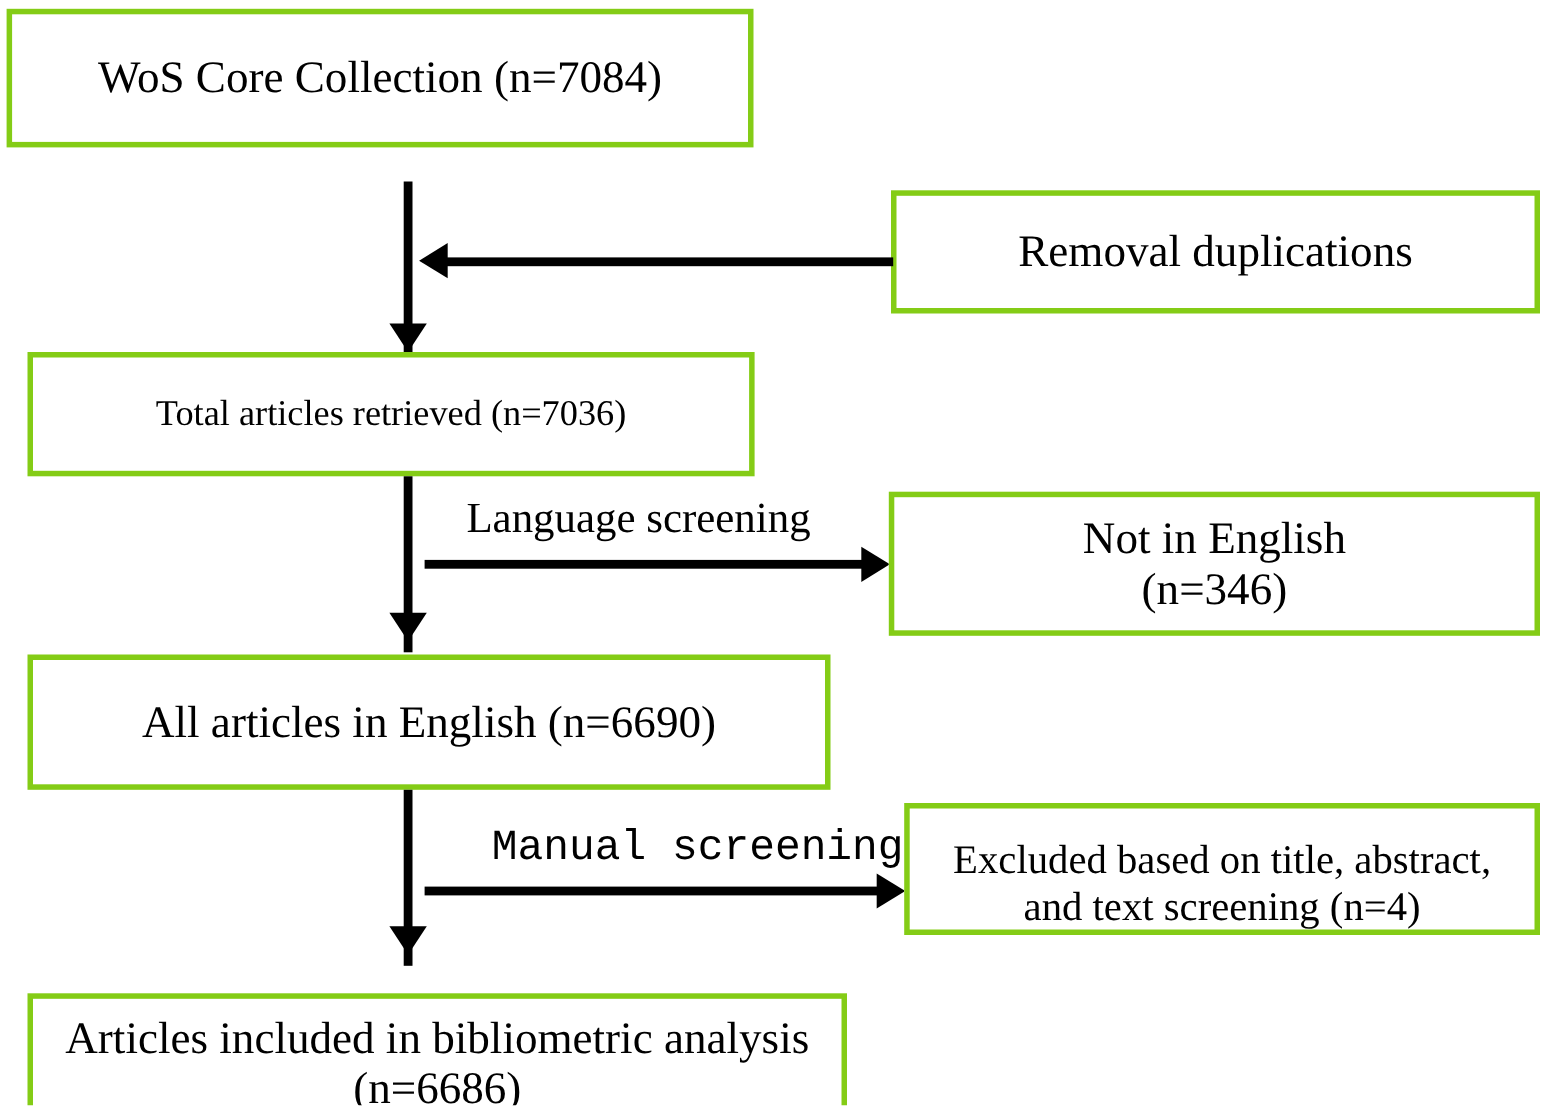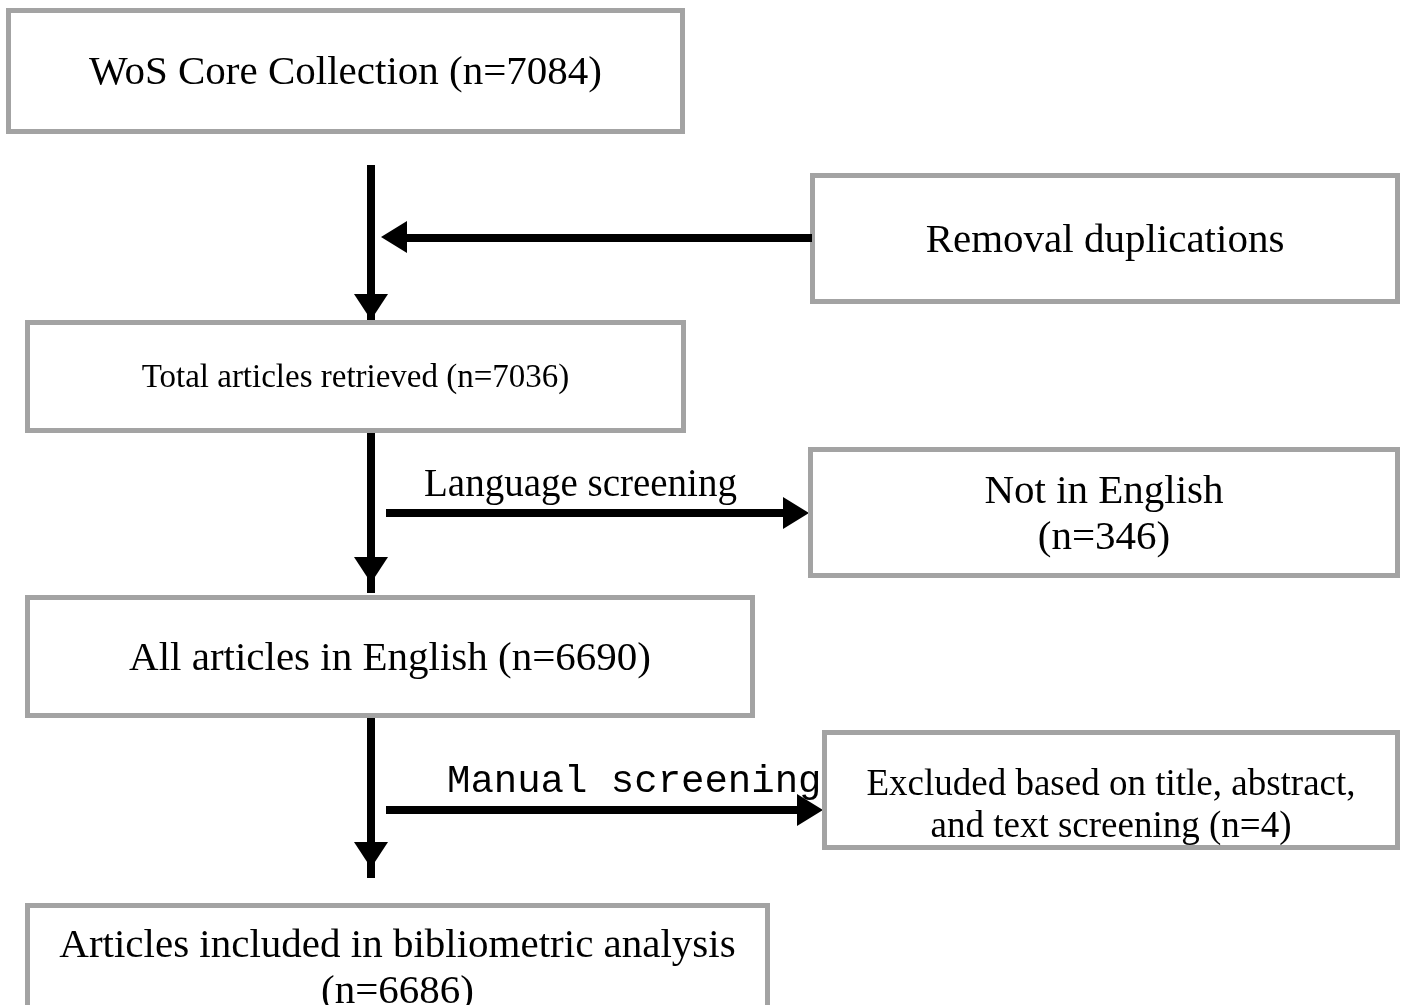--- a/index.html
+++ b/index.html
@@ -12,39 +12,39 @@
     width: 1418px;
     height: 1005px;
     background: #ffffff;
     overflow: hidden;
     font-family: "Liberation Serif", "DejaVu Serif", serif;
     color: #000000;
   }
   .box {
     position: absolute;
     box-sizing: border-box;
-    border: 5px solid #a3a3a3;
+    border: 5px solid #84cc16;
     background: #ffffff;
     display: flex;
     align-items: center;
     justify-content: center;
     text-align: center;
     line-height: 1.12;
     color: #000000;
     font-family: Liberation Serif, serif;
   }
   .box .txt {
     display: block;
     width: 100%;
     white-space: pre-line;
   }
 
   
   #box-wos          { left: 6px;   top: 8px;   width: 679px; height: 126px; font-size: 41px; }
-  #box-removal      { left: 810px; top: 173px; width: 590px; height: 131px; font-size: 41px; }
+  #box-removal      { left: 810px; top: 173px; width: 590px; height: 112px; font-size: 41px; }
   #box-total        { left: 25px;  top: 320px; width: 661px; height: 113px; font-size: 33px; }
   #box-notenglish   { left: 808px; top: 447px; width: 592px; height: 131px; font-size: 41px; }
   #box-english      { left: 25px;  top: 595px; width: 730px; height: 123px; font-size: 41px; }
   #box-excluded     { left: 822px; top: 730px; width: 578px; height: 120px; font-size: 37px; align-items: flex-end; }
   #box-included     { left: 25px;  top: 875px; width: 745px; height: 128px; font-size: 41px; margin-top: 28px; }
 
   
   .vline {
     position: absolute;
     width: 8px;
@@ -99,21 +99,20 @@
   #hline-man    { left: 386px; top: 806px; width: 414px; }
   #arrowhead-man{ left: 797px; top: 794px; }
 
   
   .edge-label {
     position: absolute;
     font-size: 39px;
     line-height: 1;
     white-space: nowrap;
     color: #000000;
-    margin-top: 11px;
   }
   #label-language { left: 424px; top: 452px; }
   #label-manual   { left: 447px; top: 752px; font-family: Liberation Mono, monospace; }
 </style>
 </head>
 <body>
 
 <div id="canvas">
 
   <div class="box" id="box-wos">

